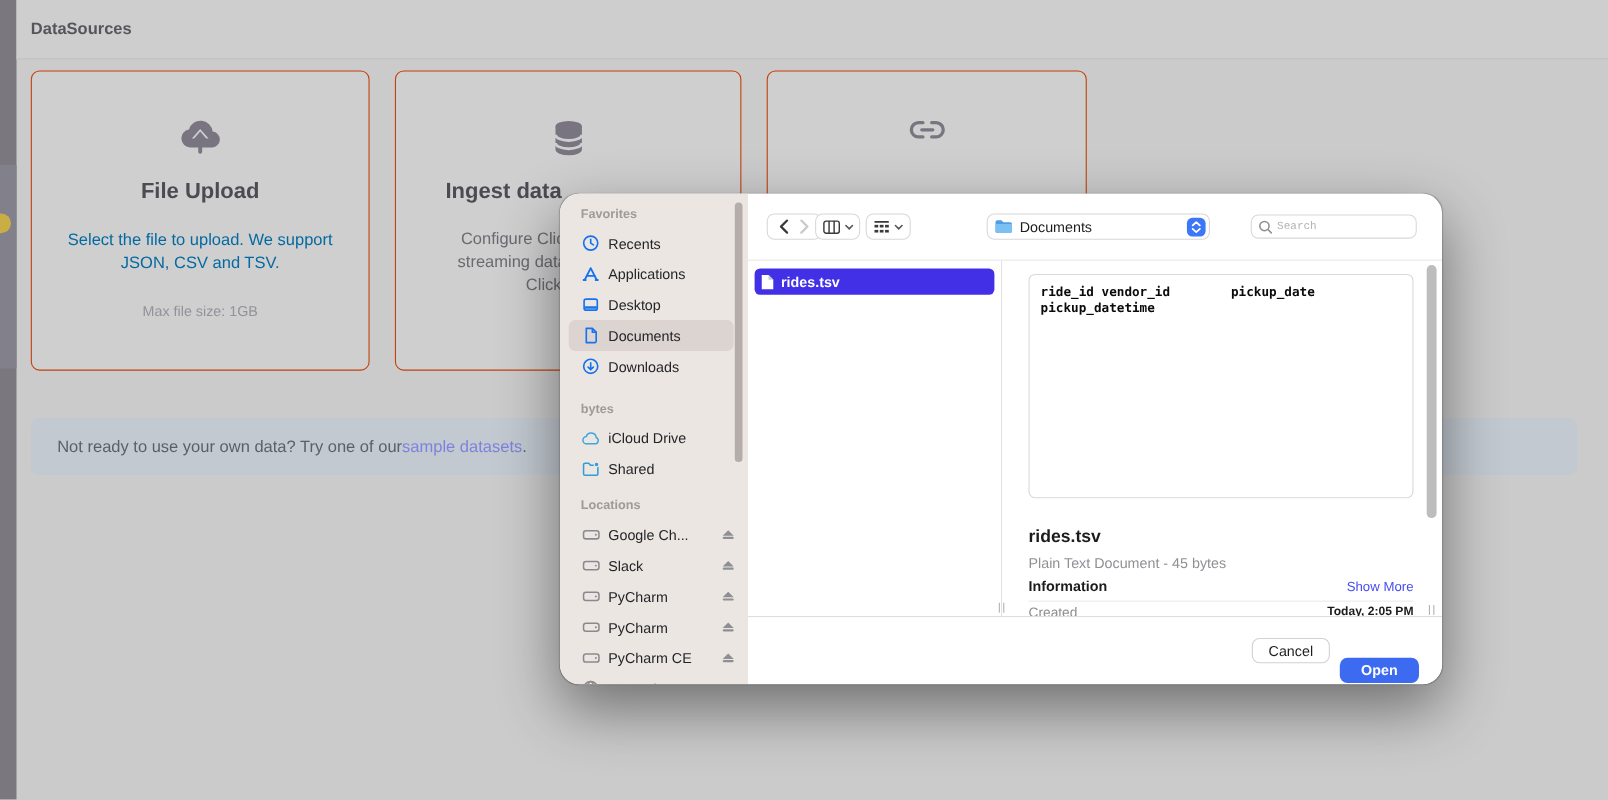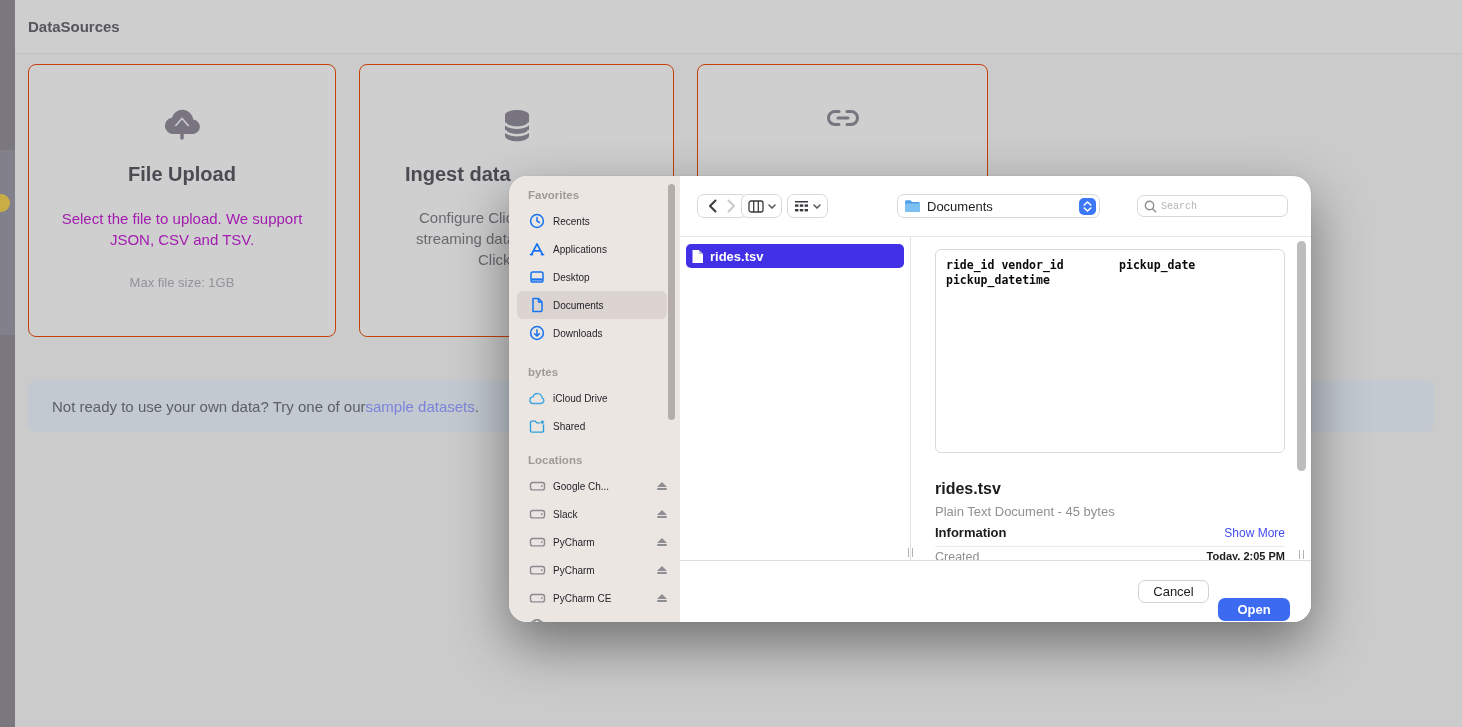--- a/index.html
+++ b/index.html
@@ -14,36 +14,36 @@
 
   .app-header { position:absolute; left:15px; top:0; right:0; height:54px; background:#cecece; border-bottom:1px solid #c1c1c1; display:flex; align-items:center; padding-left:13px; }
   .app-title { font-size:15px; font-weight:700; color:#55555b; }
 
   .card { position:absolute; top:64px; height:273px; background:#cfcfcf; border:1px solid #c2410c; border-radius:8px;text-decoration:underline; }
   .card1 { left:28px; width:308px; }
   .card2 { left:359px; width:315px; }
   .card3 { left:697px; width:291px; }
   .card-icon { position:absolute; top:44px; left:50%; transform:translateX(-50%); color:#787580; }
   .card-title { position:absolute; top:98px; width:100%; text-align:center; font-size:20px; font-weight:700; color:#4b4b52; }
-  .card-desc { position:absolute; top:143px; width:100%; text-align:center; font-size:15px; line-height:21px; color:#a21caf; }
+  .card-desc { position:absolute; top:143px; width:100%; text-align:center; font-size:15px; line-height:21px; color:#0369a1; }
   .card-desc .inner { display:inline-block; max-width:250px; }
   .card-note { position:absolute; top:210px; width:100%; text-align:center; font-size:13px; color:#92929a; }
   .frag { position:absolute; font-size:15px; color:#6a6a71; white-space:nowrap; }
   .frag-title { position:absolute; font-size:20px; font-weight:700; color:#4b4b52; white-space:nowrap; }
 
   .banner { position:absolute; left:28px; top:380px; right:28px; height:52px; background:#c2c9d0; border-radius:8px; display:flex; align-items:center; padding-left:24px; font-size:15px; color:#5c6066; }
   .banner a { color:#7d83dc; text-decoration:none; }
 
   
   .dialog { position:absolute; left:509px; top:176px; width:802px; height:446px; background:#fff; border-radius:18px; overflow:hidden; box-shadow:0 22px 55px rgba(0,0,0,0.45), 0 0 1px rgba(0,0,0,0.25); }
 
   .dlg-sidebar { position:absolute; left:0; top:0; width:171px; height:100%; background:#ece6e3; padding-top:13px; overflow:hidden; }
   .sb-label { height:18px; padding-left:19px; font-size:11.5px; font-weight:700; color:#a09a95; }
   .sb-gap1 { height:19px; } .sb-gap2 { height:14px; }
-  .sb-item { height:28px; display:flex; align-items:center; gap:7px; padding-left:11px; margin:0 13px 0 8px; border-radius:6px; font-size:10px; color:#242428; }
+  .sb-item { height:28px; display:flex; align-items:center; gap:7px; padding-left:11px; margin:0 13px 0 8px; border-radius:6px; font-size:13px; color:#242428; }
   .sb-item.selected { background:#dbd4d1; }
   .sb-icon { width:18px; display:flex; justify-content:center; align-items:center; flex:none; }
   .sb-eject { margin-left:auto; display:flex; flex-direction:column; align-items:center; }
   .sb-eject .tri { width:0; height:0; border-left:5px solid transparent; border-right:5px solid transparent; border-bottom:5px solid #8e8e93; }
   .sb-eject .bar { width:10px; height:2px; background:#8e8e93; margin-top:1.5px; border-radius:1px; }
   .sb-scrollbar { position:absolute; left:159px; top:8px; width:7px; height:236px; background:#b4adab; border-radius:4px; }
 
   .dlg-main { position:absolute; left:171px; top:0; right:0; bottom:0; }
   .toolbar { position:absolute; left:0; top:0; right:0; height:60px; }
   .tb-btn { position:absolute; top:18px; height:24px; border:1px solid #d8d8d8; border-radius:7px; background:#fff; display:flex; align-items:center; justify-content:center; }

